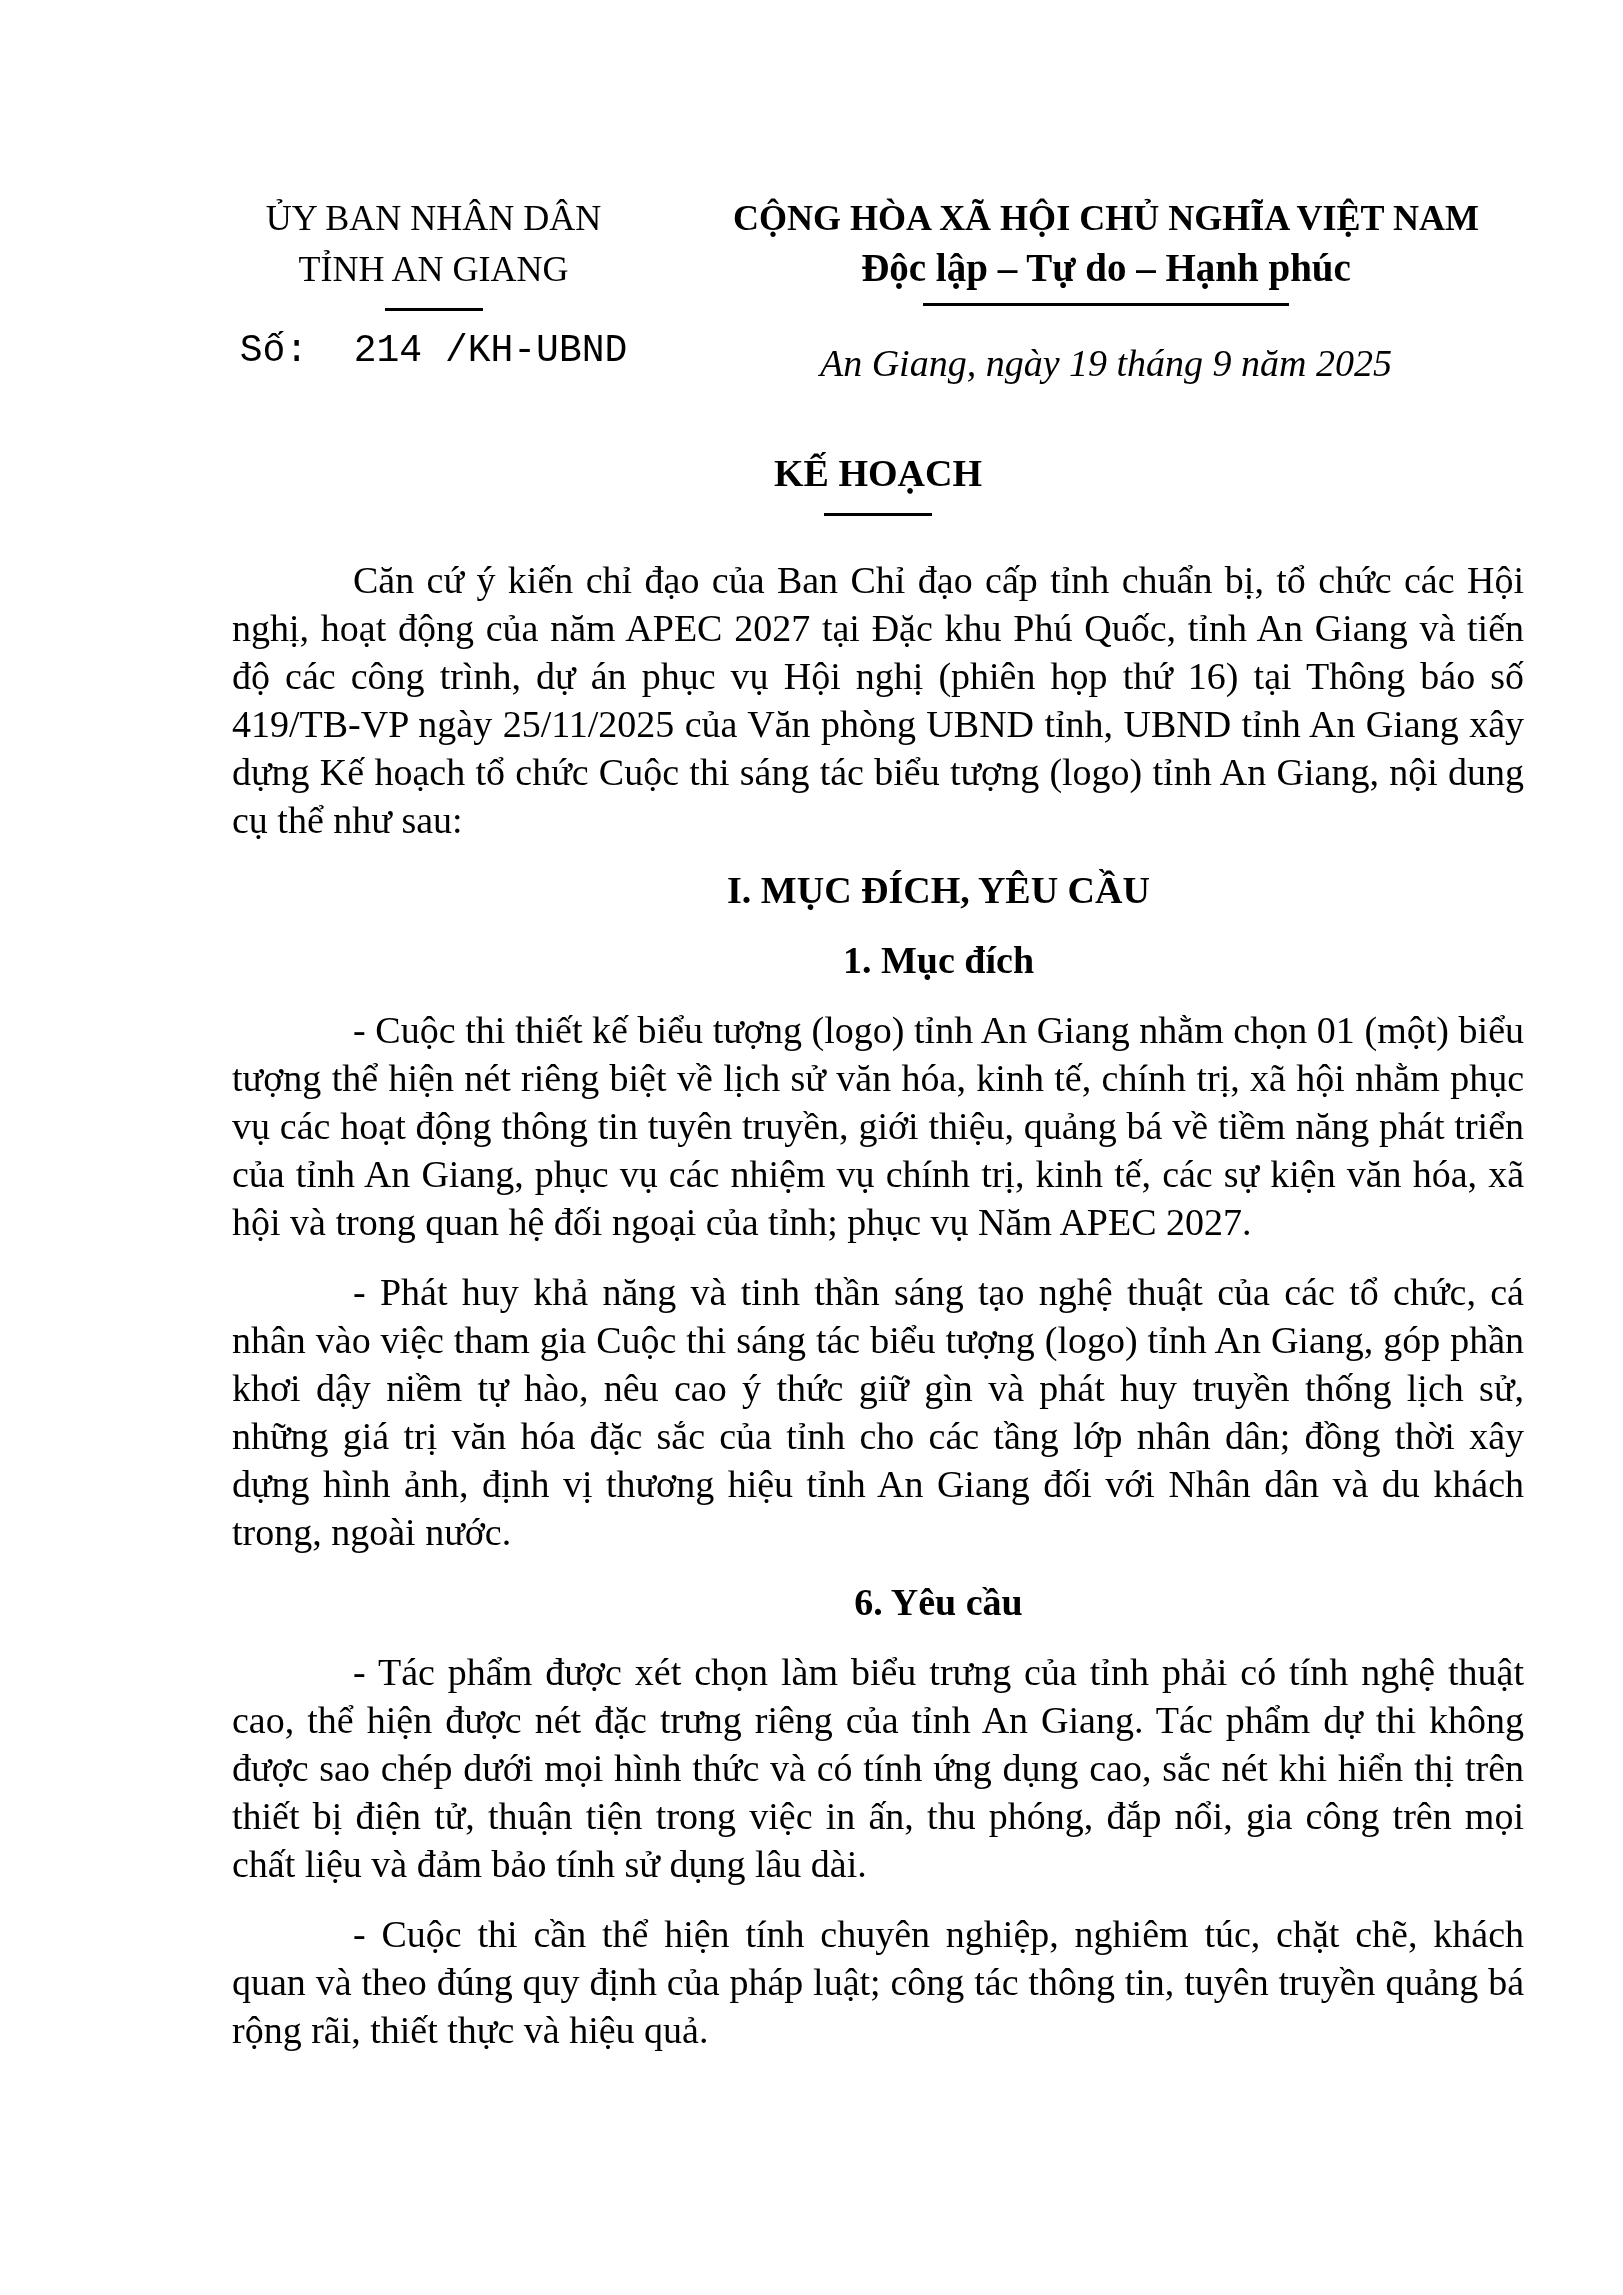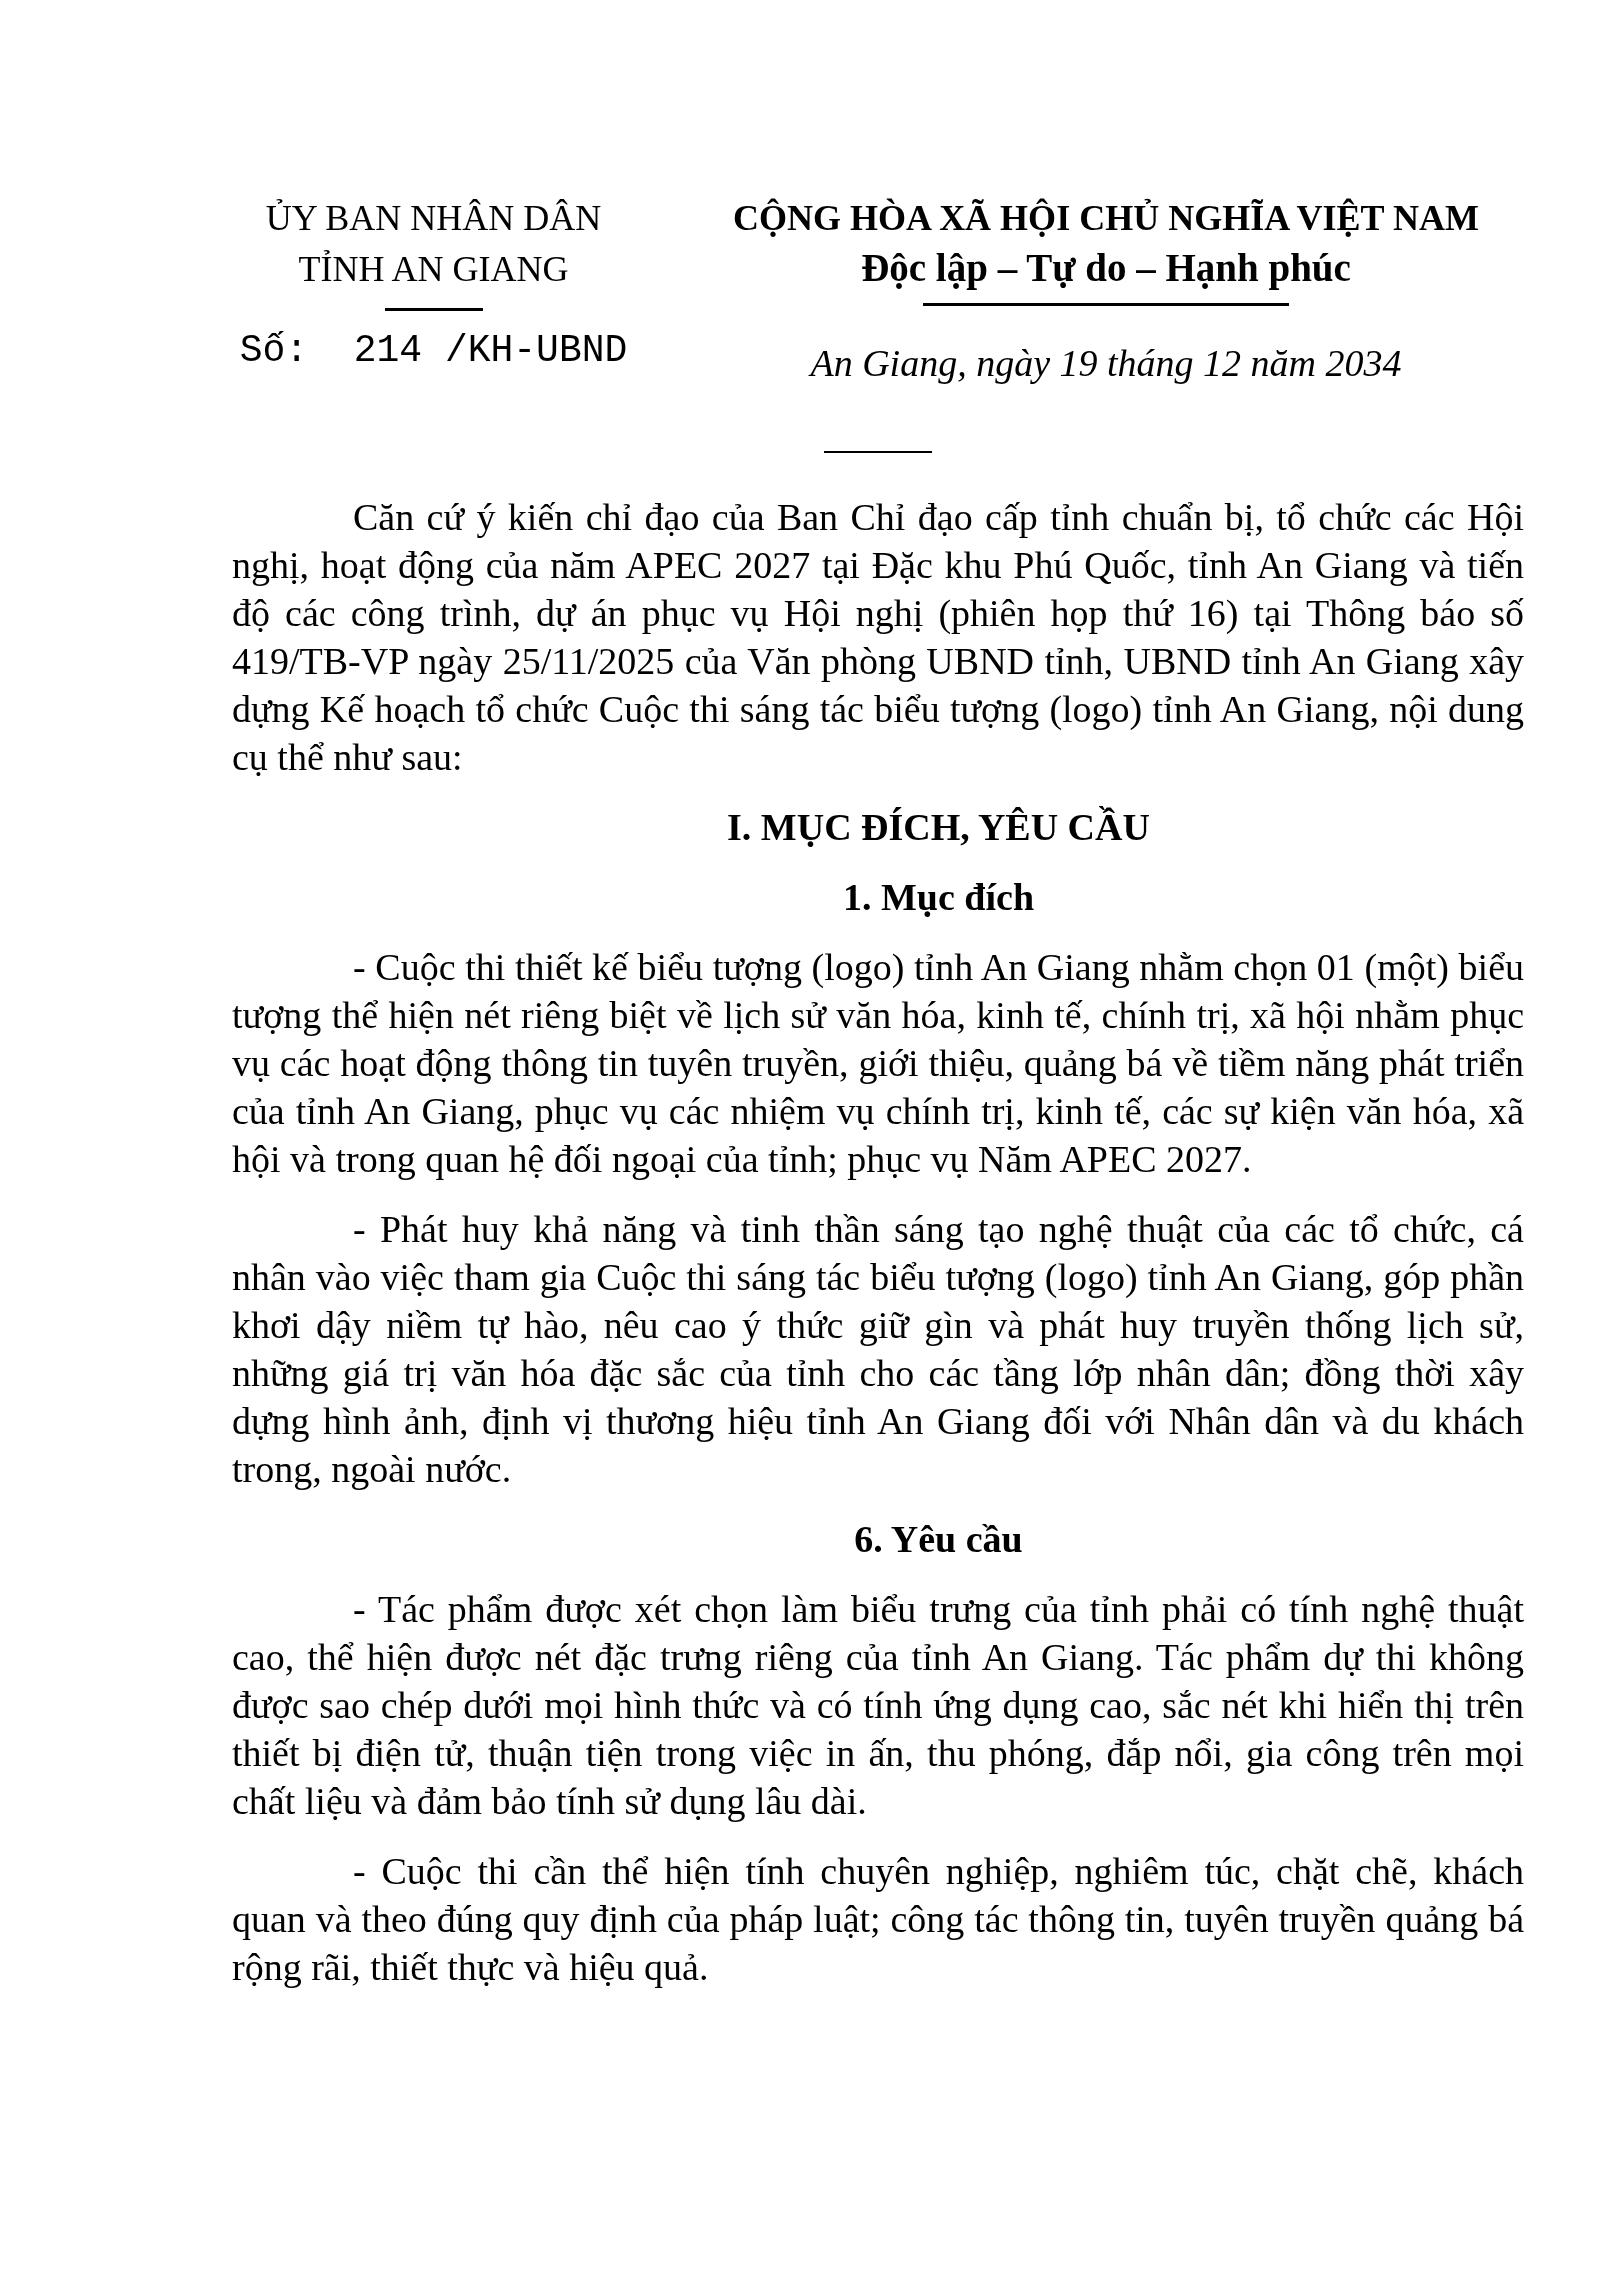--- a/index.html
+++ b/index.html
@@ -119,25 +119,26 @@
     <div class="header-left">
       <div class="org-name">ỦY BAN NHÂN DÂN</div>
       <div class="org-name">TỈNH AN GIANG</div>
       <div class="rule rule-org"></div>
       <div class="doc-number">Số:  214 /KH-UBND</div>
     </div>
     <div class="header-right">
       <div class="national-motto-1">CỘNG HÒA XÃ HỘI CHỦ NGHĨA VIỆT NAM</div>
       <div class="national-motto-2">Độc lập – Tự do – Hạnh phúc</div>
       <div class="rule rule-national"></div>
-      <div class="date-line">An Giang, ngày 19 tháng 12 năm 2034</div>
+      <div class="date-line">An Giang, ngày 19 tháng 9 năm 2025</div>
     </div>
   </div>
 
   <div class="title-block">
+    <div class="doc-type">KẾ HOẠCH</div>
     <div class="rule rule-title"></div>
   </div>
 
   <div class="content">
     <p class="body-para">Căn cứ ý kiến chỉ đạo của Ban Chỉ đạo cấp tỉnh chuẩn bị, tổ chức các Hội nghị, hoạt động của năm APEC 2027 tại Đặc khu Phú Quốc, tỉnh An Giang và tiến độ các công trình, dự án phục vụ Hội nghị (phiên họp thứ 16) tại Thông báo số 419/TB-VP ngày 25/11/2025 của Văn phòng UBND tỉnh, UBND tỉnh An Giang xây dựng Kế hoạch tổ chức Cuộc thi sáng tác biểu tượng (logo) tỉnh An Giang, nội dung cụ thể như sau:</p>
 
     <div class="heading-section">I. MỤC ĐÍCH, YÊU CẦU</div>
 
     <div class="heading-sub">1. Mục đích</div>
     <p class="body-para">- Cuộc thi thiết kế biểu tượng (logo) tỉnh An Giang nhằm chọn 01 (một) biểu tượng thể hiện nét riêng biệt về lịch sử văn hóa, kinh tế, chính trị, xã hội nhằm phục vụ các hoạt động thông tin tuyên truyền, giới thiệu, quảng bá về tiềm năng phát triển của tỉnh An Giang, phục vụ các nhiệm vụ chính trị, kinh tế, các sự kiện văn hóa, xã hội và trong quan hệ đối ngoại của tỉnh; phục vụ Năm APEC 2027.</p>

